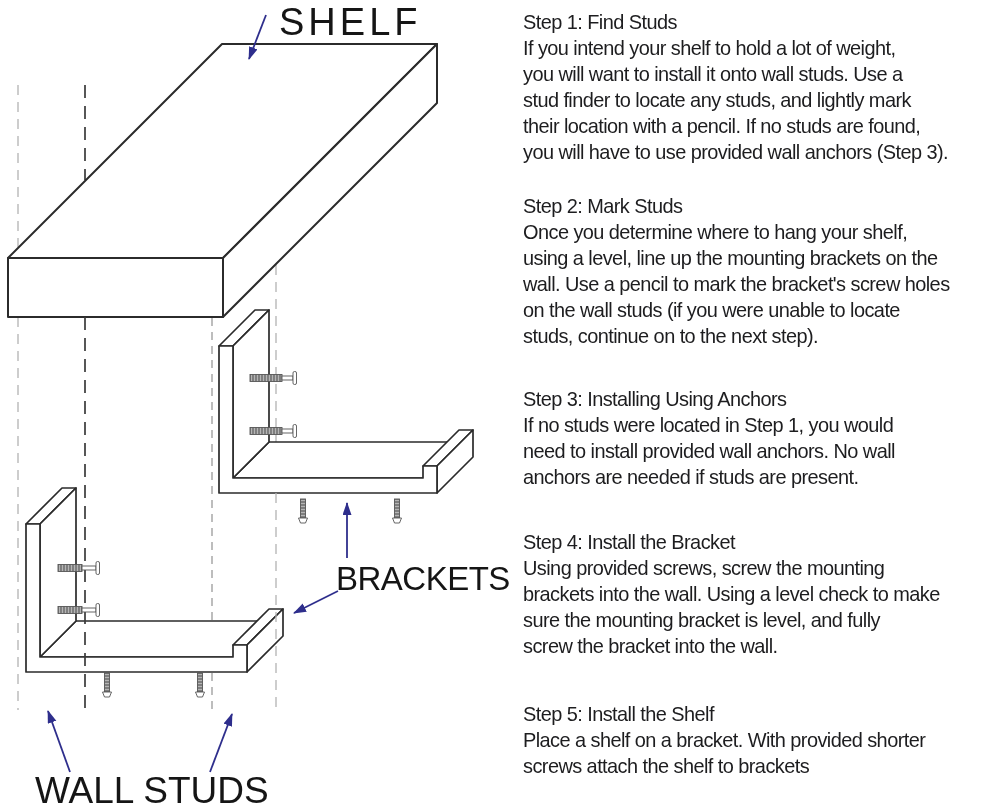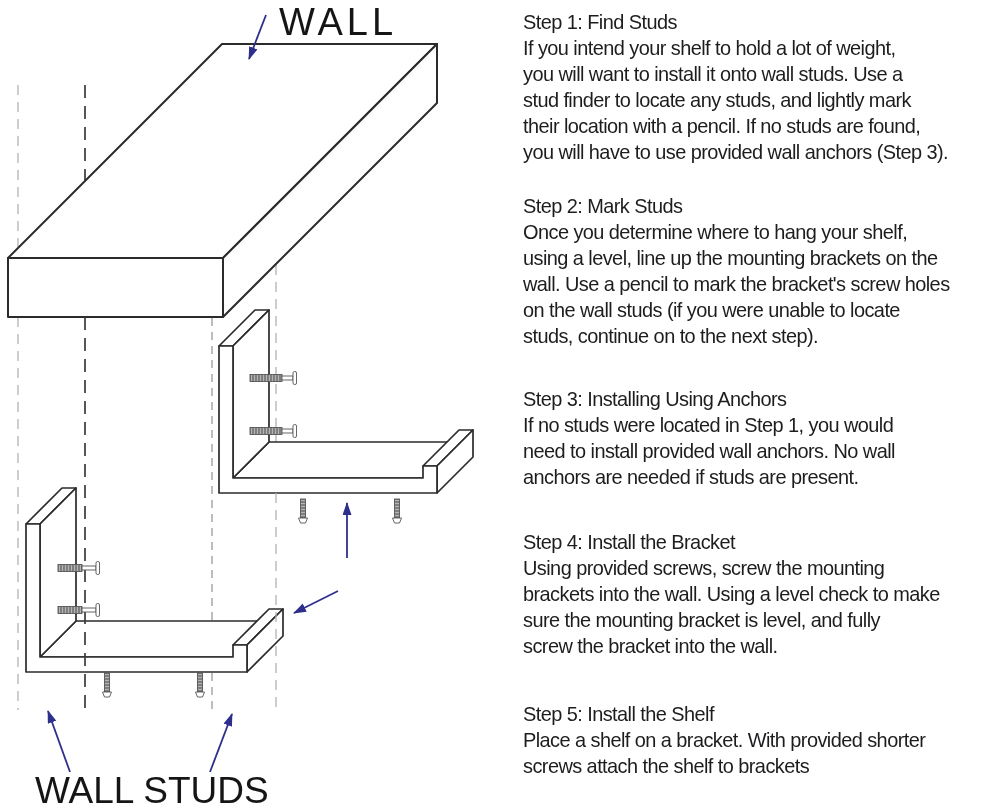--- a/index.html
+++ b/index.html
@@ -130,21 +130,22 @@
 
     <g fill="none" style="stroke:var(--arrow,#2e2e8c)" stroke-width="1.8">
       <line x1="266" y1="15" x2="249" y2="59" marker-end="url(#ah)"></line>
       <line x1="347" y1="558" x2="347" y2="503" marker-end="url(#ah)"></line>
       <line x1="338" y1="591" x2="294" y2="613" marker-end="url(#ah)"></line>
       <line x1="70" y1="772" x2="48" y2="711" marker-end="url(#ah)"></line>
       <line x1="210" y1="772" x2="232" y2="714" marker-end="url(#ah)"></line>
     </g>
   </svg>
 
-  <div class="diagram-label lbl-shelf">WALL</div>
+  <div class="diagram-label lbl-shelf">SHELF</div>
+  <div class="diagram-label lbl-brackets">BRACKETS</div>
   <div class="diagram-label lbl-wallstuds">WALL STUDS</div>
 
   <div class="steps-col">
 
     <div class="step s1">
       <div>Step 1: Find Studs</div>
       <div>If you intend your shelf to hold a lot of weight,</div>
       <div>you will want to install it onto wall studs. Use a</div>
       <div>stud finder to locate any studs, and lightly mark</div>
       <div>their location with a pencil. If no studs are found,</div>

